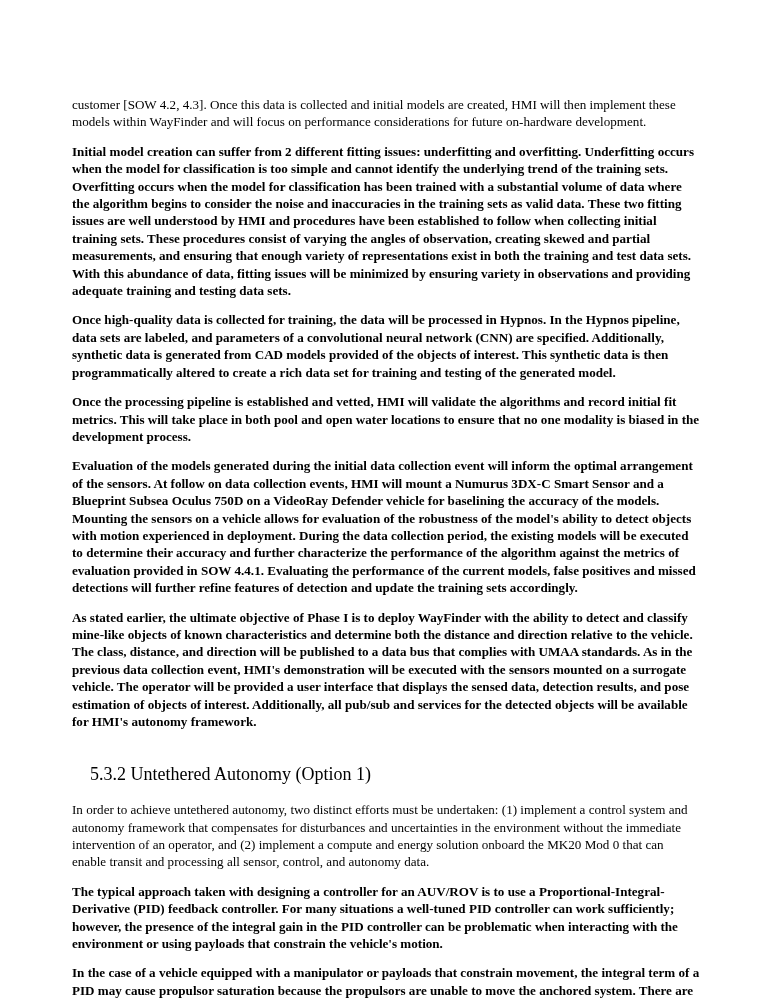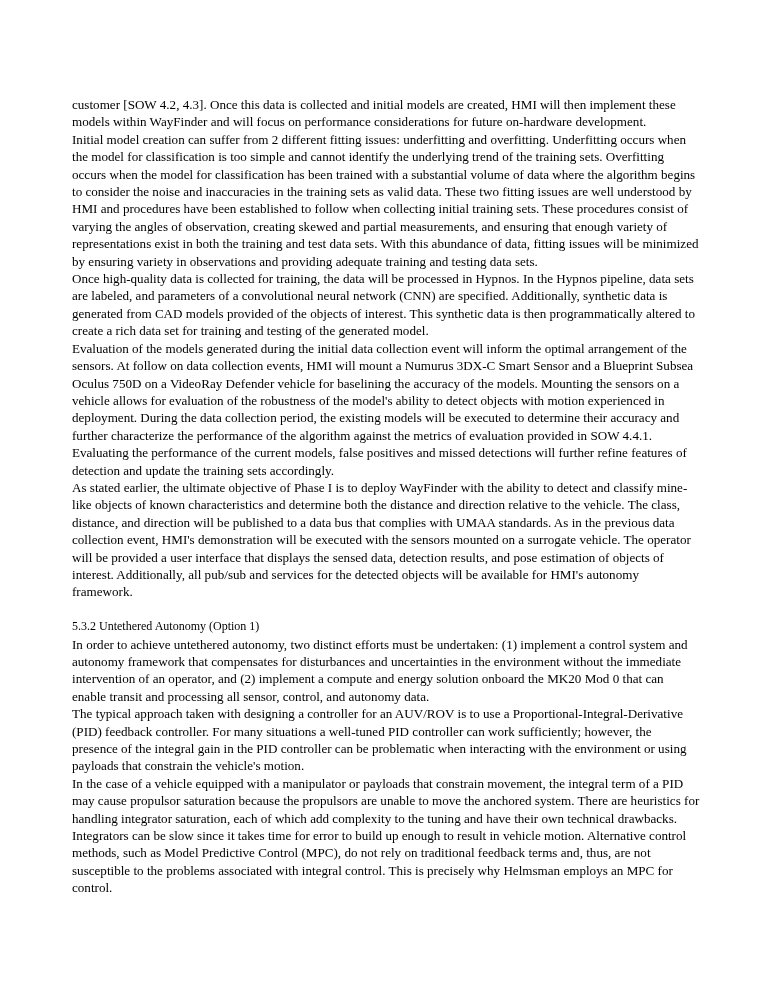--- a/index.html
+++ b/index.html
@@ -24,41 +24,43 @@
   .doc-body {
     font-size: 13.1px;
     line-height: 17.4px;
     text-align: left;
   }
   .para {
     margin: 0;
     text-indent: 0;
   }
   .para + .para {
-    margin-top: 0;
+    margin-top: 12px;
+    font-weight: bold;
   }
   .spacer {
     height: 17.4px;
   }
   .heading {
-    margin: 0;
-    font-size: 12px;
+    margin: 18px;
+    font-size: 18px;
     font-weight: normal;
     line-height: 17.4px;
   }
 </style>
 </head>
 <body>
 
 <div class="page">
   <div class="doc-body">
 
     <p class="para">customer [SOW 4.2, 4.3].  Once this data is collected and initial models are created, HMI will then implement these models within WayFinder and will focus on performance considerations for future on-hardware development.</p>
     <p class="para">Initial model creation can suffer from 2 different fitting issues: underfitting and overfitting. Underfitting occurs when the model for classification is too simple and cannot identify the underlying trend of the training sets. Overfitting occurs when the model for classification has been trained with a substantial volume of data where the algorithm begins to consider the noise and inaccuracies in the training sets as valid data.  These two fitting issues are well understood by HMI and procedures have been established to follow when collecting initial training sets.  These procedures consist of varying the angles of observation, creating skewed and partial measurements, and ensuring that enough variety of representations exist in both the training and test data sets. With this abundance of data, fitting issues will be minimized by ensuring variety in observations and providing adequate training and testing data sets.</p>
     <p class="para">Once high-quality data is collected for training, the data will be processed in Hypnos.  In the Hypnos pipeline, data sets are labeled, and parameters of a convolutional neural network (CNN) are specified. Additionally, synthetic data is generated from CAD models provided of the objects of interest. This synthetic data is then programmatically altered to create a rich data set for training and testing of the generated model.</p>
+    <p class="para">Once the processing pipeline is established and vetted, HMI will validate the algorithms and record initial fit metrics. This will take place in both pool and open water locations to ensure that no one modality is biased in the development process.</p>
     <p class="para">Evaluation of the models generated during the initial data collection event will inform the optimal arrangement of the sensors.  At follow on data collection events, HMI will mount a Numurus 3DX-C Smart Sensor and a Blueprint Subsea Oculus 750D on a VideoRay Defender vehicle for baselining the accuracy of the models.  Mounting the sensors on a vehicle allows for evaluation of the robustness of the model's ability to detect objects with motion experienced in deployment.  During the data collection period, the existing models will be executed to determine their accuracy and further characterize the performance of the algorithm against the metrics of evaluation provided in SOW 4.4.1.  Evaluating the performance of the current models, false positives and missed detections will further refine features of detection and update the training sets accordingly.</p>
     <p class="para">As stated earlier, the ultimate objective of Phase I is to deploy WayFinder with the ability to detect and classify mine-like objects of known characteristics and determine both the distance and direction relative to the vehicle. The class, distance, and direction will be published to a data bus that complies with UMAA standards. As in the previous data collection event, HMI's demonstration will be executed with the sensors mounted on a surrogate vehicle.  The operator will be provided a user interface that displays the sensed data, detection results, and pose estimation of objects of interest.   Additionally, all pub/sub and services for the detected objects will be available for HMI's autonomy framework.</p>
 
     <div class="spacer"></div>
 
     <p class="heading">5.3.2 Untethered Autonomy (Option 1)</p>
     <p class="para">In order to achieve untethered autonomy, two distinct efforts must be undertaken: (1) implement a control system and autonomy framework that compensates for disturbances and uncertainties in the environment without the immediate intervention of an operator, and (2) implement a compute and energy solution onboard the MK20 Mod 0 that can enable transit and processing all sensor, control, and autonomy data.</p>
     <p class="para">The typical approach taken with designing a controller for an AUV/ROV is to use a Proportional-Integral-Derivative (PID) feedback controller.  For many situations a well-tuned PID controller can work sufficiently; however, the presence of the integral gain in the PID controller can be problematic when interacting with the environment or using payloads that constrain the vehicle's motion.</p>
     <p class="para">In the case of a vehicle equipped with a manipulator or payloads that constrain movement, the integral term of a PID may cause propulsor saturation because the propulsors are unable to move the anchored system. There are heuristics for handling integrator saturation, each of which add complexity to the tuning and have their own technical drawbacks.  Integrators can be slow since it takes time for error to build up enough to result in vehicle motion.  Alternative control methods, such as Model Predictive Control (MPC), do not rely on traditional feedback terms and, thus, are not susceptible to the problems associated with integral control. This is precisely why Helmsman employs an MPC for control.</p>
 

